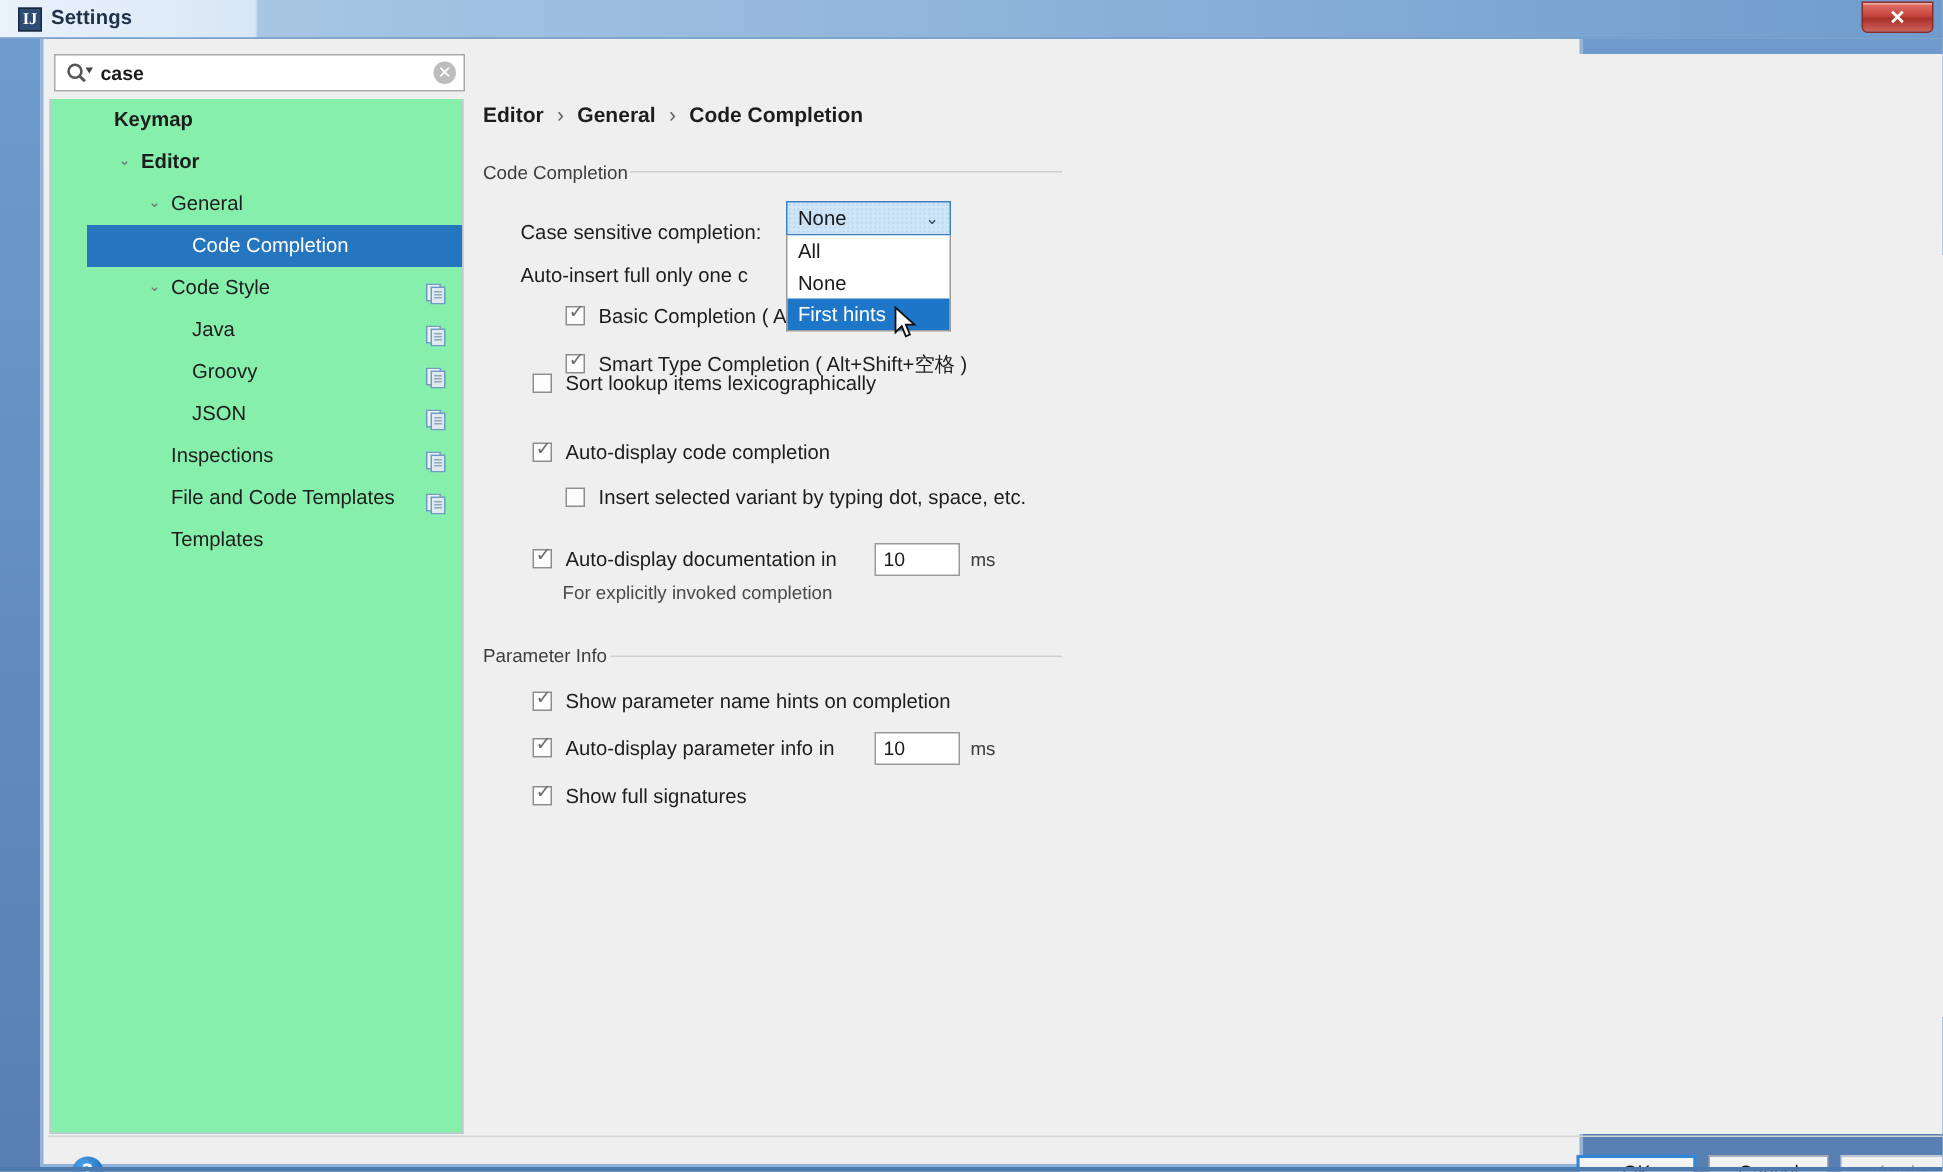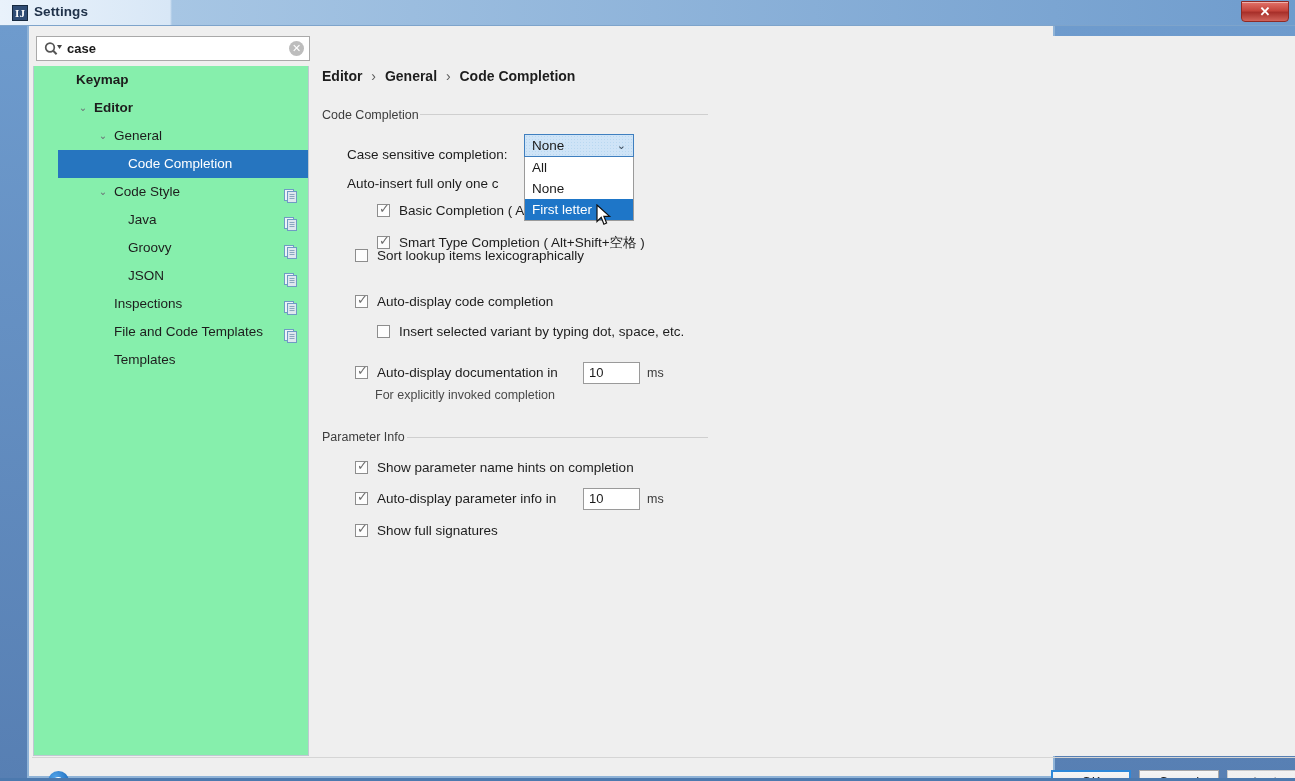--- a/index.html
+++ b/index.html
@@ -424,21 +424,21 @@
 
     </div>
 
     <div id="combo">
       <span id="combo-value">None</span>
       <span id="combo-arrow">⌄</span>
     </div>
     <div id="combo-list">
         <div class="combo-item">All</div>
         <div class="combo-item">None</div>
-        <div class="combo-item sel">First letter</div>
+        <div class="combo-item sel">First hints</div>
       </div>
 
     <div id="mouse-cursor">
       <svg width="16" height="24" viewBox="0 0 16 24">
         <path d="M1,1 L1,17.5 L5.2,13.4 L7.9,20.2 L10.6,19 L7.9,12.4 L13.6,12.4 Z" fill="#ffffff" stroke="#101010" stroke-width="1.2"></path>
       </svg>
     </div>
 
     <div id="footer-sep"></div>
     <div id="help-button">?</div>

